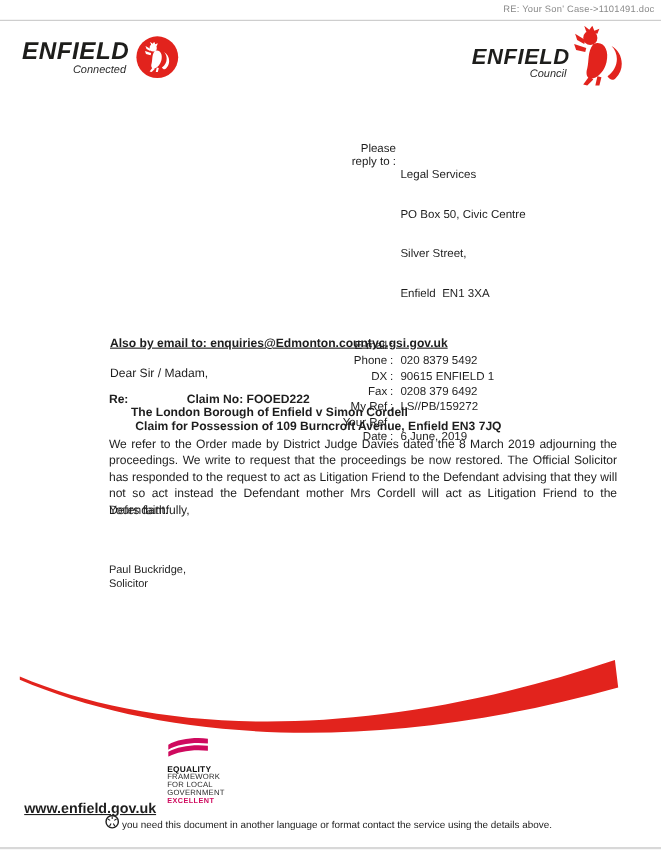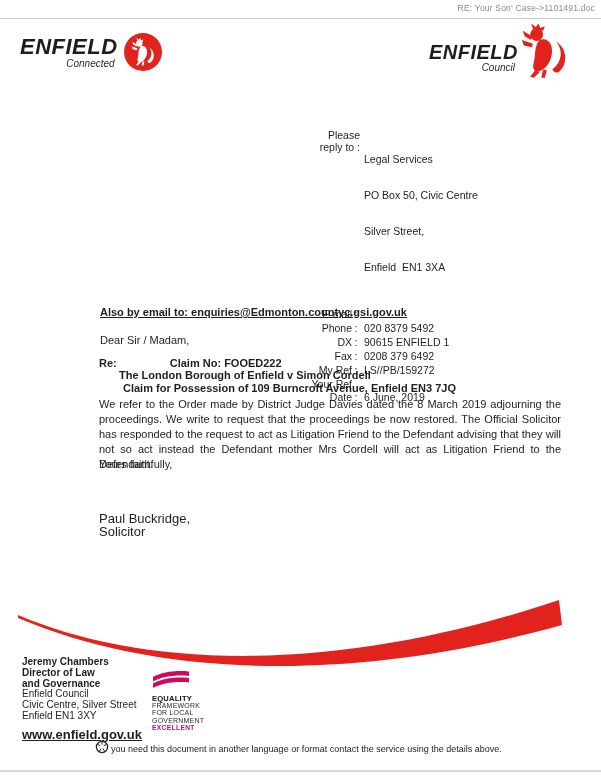--- a/index.html
+++ b/index.html
@@ -38,21 +38,21 @@
   
   .also-email { position:absolute; left:100px; top:306px; font-size:11px; font-weight:bold; text-decoration:underline; }
   .salutation { position:absolute; left:100px; top:334px; font-size:11px; }
   .re-block { position:absolute; left:99px; top:357px; font-size:11px; font-weight:bold; line-height:12.3px; }
   .re-l1 { display:flex;gap:44px; }
   .re-claim { margin-left:9px; }
   .re-l2 { margin-left:20px; }
   .re-l3 { margin-left:24px; }
   .paragraph { position:absolute; left:99px; top:397px; width:462px; font-size:11px; line-height:15px; text-align:justify; }
   .closing { position:absolute; left:99px; top:458px; font-size:11px; }
-  .sig-block { position:absolute; left:99px; top:513px; font-size:13px; line-height:12.5px; }
+  .sig-block { position:absolute; left:99px; top:513px; font-size:10px; line-height:12.5px; }
   .sig-for { position:absolute; left:99px; top:547px; font-size:11px; }
 
   
   .swoosh { position:absolute; left:0; top:592px; }
   .f-contact { position:absolute; left:22px; top:657px; font-size:10px; line-height:10.8px; }
   .f-bold { font-weight:bold; }
   .f-site { position:absolute; left:22px; top:727px; font-size:13px; font-weight:bold; text-decoration:underline; }
   .equality { position:absolute; left:152px; top:670px; }
   .eq-text { margin-top:3px; font-size:7px; line-height:7.2px; color:#2a2a2a; letter-spacing:.2px; }
   .eq-0 { font-weight:bold; font-size:7.6px; color:#111; }
@@ -182,28 +182,20 @@
     <div>Paul Buckridge,</div>
     <div>Solicitor</div>
   </div>
 
   <div class="swoosh">
     <svg width="601" height="96" viewBox="0 0 601 96">
       <path fill="#e2231d" d="M18 23 C 140 75 330 85 559 8 L 562 33 C 340 95 150 82 18 26 Z"></path>
     </svg>
   </div>
 
-  <div class="f-contact">
-    <div class="f-bold">Jeremy Chambers</div>
-    <div class="f-bold">Director of Law</div>
-    <div class="f-bold">and Governance</div>
-    <div>Enfield Council</div>
-    <div>Civic Centre, Silver Street</div>
-    <div>Enfield EN1 3XY</div>
-  </div>
   <div class="f-site">www.enfield.gov.uk</div>
 
   <div class="equality">
     <span>
       <svg width="38" height="18" viewBox="0 0 38 18">
         <g fill="#cf0a5e">
           <path d="M1 7 C 10 2 24 0 37 1.5 L37 6 C 24 4.5 10 6.5 1 11.5 Z"></path>
           <path d="M1 13.5 C 10 8.5 24 6.5 37 8 L37 12.5 C 24 11 10 13 1 18 Z"></path>
         </g>
       </svg>

